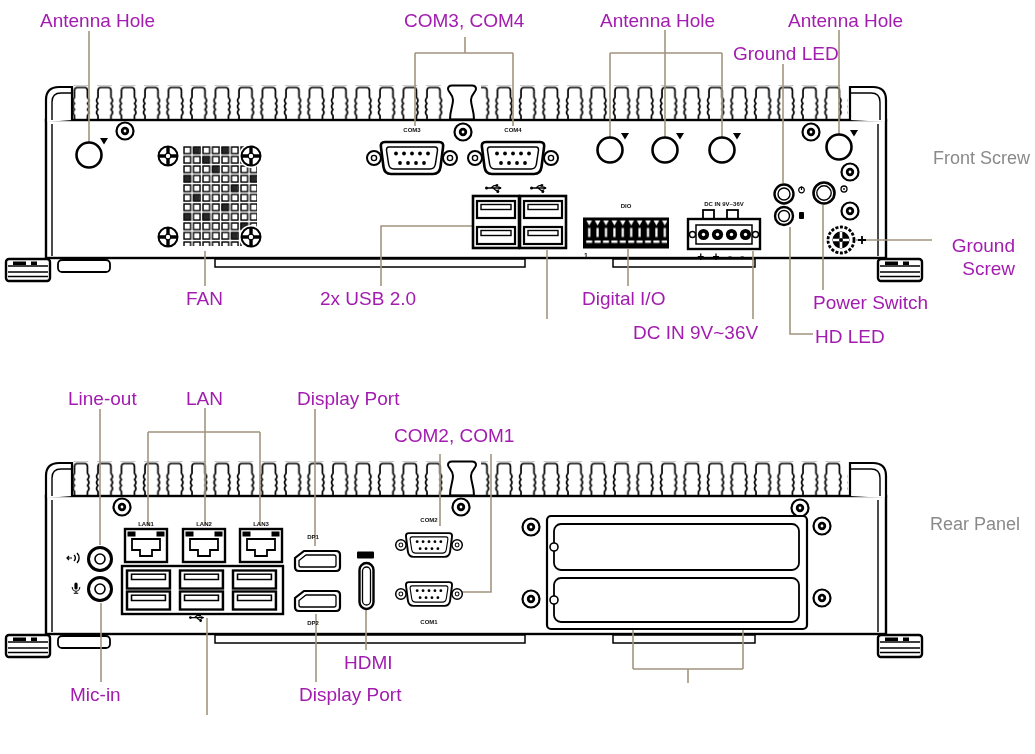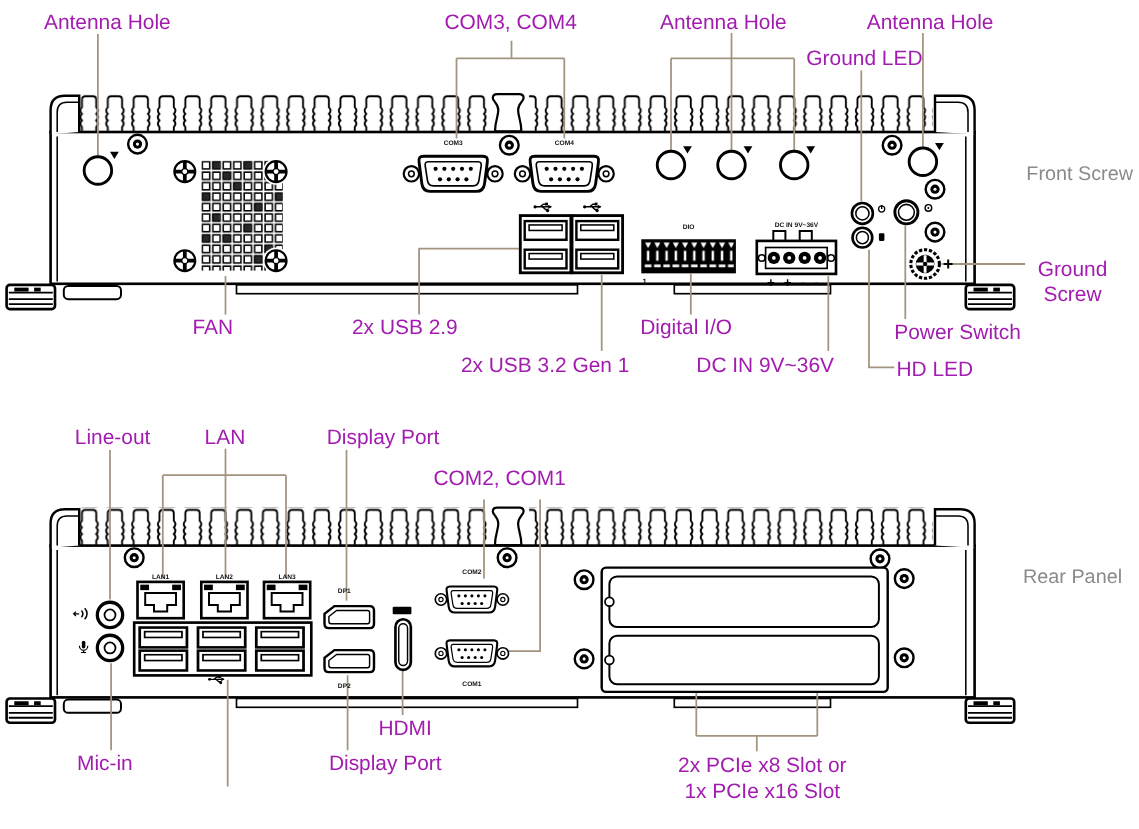--- a/index.html
+++ b/index.html
@@ -1,20 +1,20 @@
 <!DOCTYPE html>
 <html><head>
 <meta charset="utf-8">
 <style>
   html,body{margin:0;padding:0;background:#fff;}
   #stage{position:relative;width:1035px;height:754px;background:#fff;overflow:hidden;
          font-family:"Liberation Sans","DejaVu Sans",sans-serif;}
   #art{position:absolute;left:0;top:0;}
   .lbl{position:absolute;font-size:19px;color:#a21caf;white-space:nowrap;line-height:1.2;}
-  .lbl.wrap{white-space:normal;text-align:center;}
+  .lbl.wrap{white-space:normal;text-align:right;}
   .panelname{position:absolute;font-size:18px;color:#8a8a8a;white-space:nowrap;}
   .tt{font-family:"Liberation Sans",sans-serif;font-size:6px;font-weight:bold;fill:#111;text-anchor:middle;}
   .pol{font-family:"Liberation Sans",sans-serif;font-size:12px;font-weight:bold;fill:#000;text-anchor:middle;letter-spacing:2.5px;}
   .pin{font-family:"Liberation Sans",sans-serif;font-size:7px;font-weight:bold;fill:#111;text-anchor:middle;}
 </style>
 </head>
 <body>
 
 <div id="stage">
 
@@ -342,34 +342,31 @@
       <use href="#scr" x="822" y="598"></use>
     </g>
   </g>
 </svg>
 
   <div class="lbl" style="left:40px;top:10px">Antenna Hole</div>
   <div class="lbl" style="left:404px;top:10px">COM3, COM4</div>
   <div class="lbl" style="left:600px;top:10px">Antenna Hole</div>
   <div class="lbl" style="left:733px;top:43px">Ground LED</div>
   <div class="lbl" style="left:788px;top:10px">Antenna Hole</div>
-  <div class="lbl" style="left:175px;top:288px">FAN</div>
-  <div class="lbl" style="left:320px;top:288px">2x USB 2.9</div>
-  <div class="lbl" style="left:419px;top:322px">2x USB 3.2 Gen 1</div>
+  <div class="lbl" style="left:186px;top:288px">FAN</div>
+  <div class="lbl" style="left:320px;top:288px">2x USB 2.0</div>
   <div class="lbl" style="left:582px;top:288px">Digital I/O</div>
   <div class="lbl" style="left:633px;top:322px">DC IN 9V~36V</div>
   <div class="lbl" style="left:813px;top:292px">Power Switch</div>
   <div class="lbl" style="left:815px;top:326px">HD LED</div>
   <div class="lbl wrap" style="left:935px;top:235px;width:80px">Ground Screw</div>
   <div class="panelname" style="left:933px;top:148px">Front Screw</div>
 
   <div class="lbl" style="left:68px;top:388px">Line-out</div>
   <div class="lbl" style="left:186px;top:388px">LAN</div>
   <div class="lbl" style="left:297px;top:388px">Display Port</div>
   <div class="lbl" style="left:394px;top:425px">COM2, COM1</div>
   <div class="lbl" style="left:344px;top:652px">HDMI</div>
   <div class="lbl" style="left:299px;top:684px">Display Port</div>
   <div class="lbl" style="left:70px;top:684px">Mic-in</div>
-  <div class="lbl wrap" style="left:603px;top:686px;width:180px"><span>2x PCIe x8 Slot or</span><br>
-    <span>1x PCIe x16 Slot</span></div>
   <div class="panelname" style="left:930px;top:514px">Rear Panel</div>
 
 </div>
 
 </body></html>

